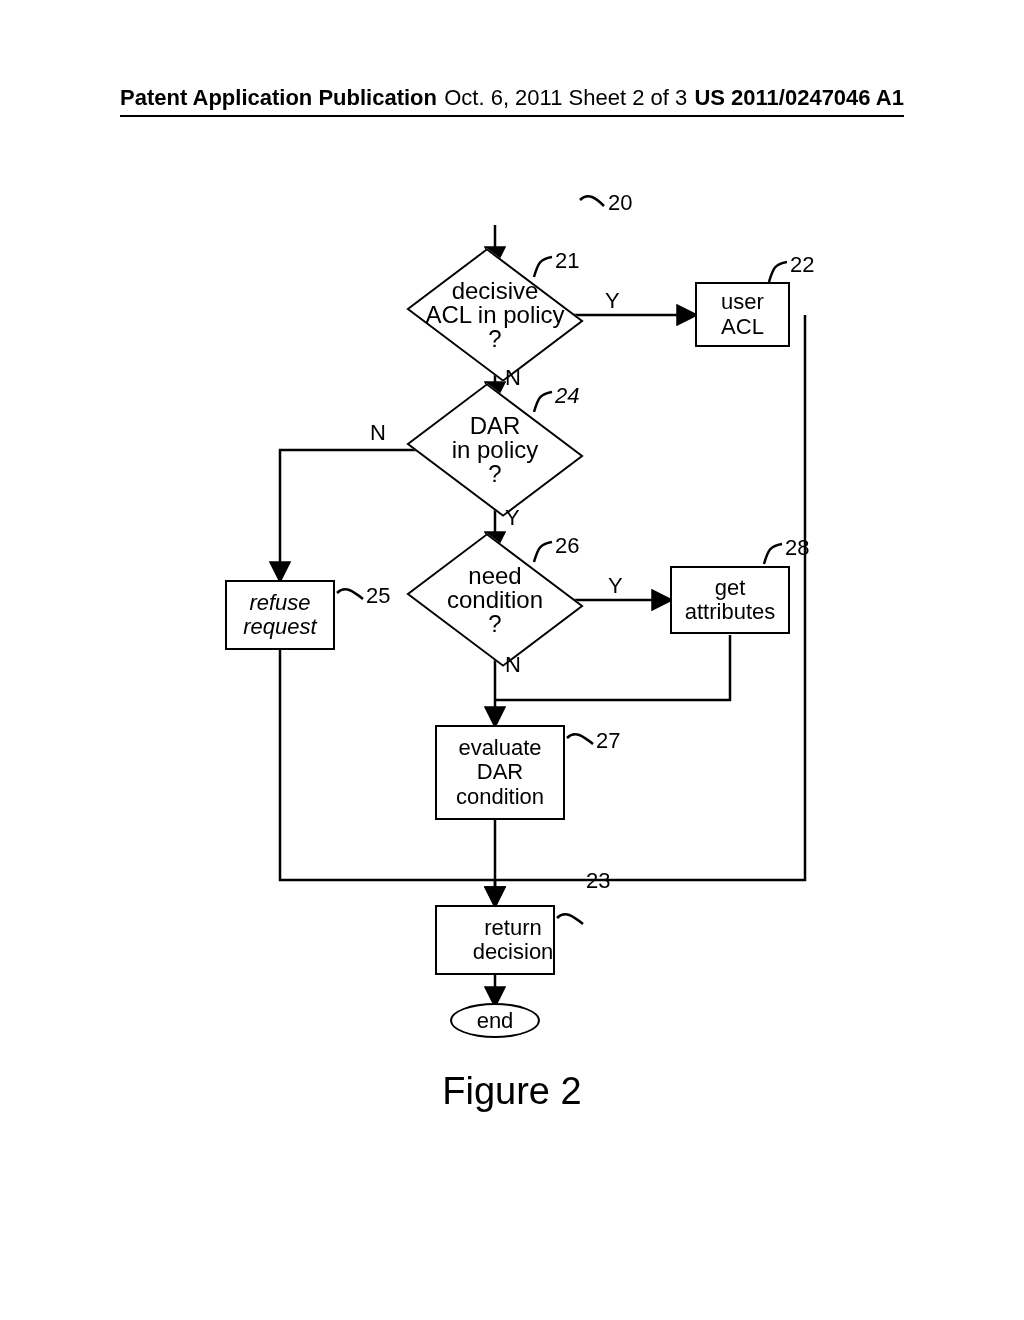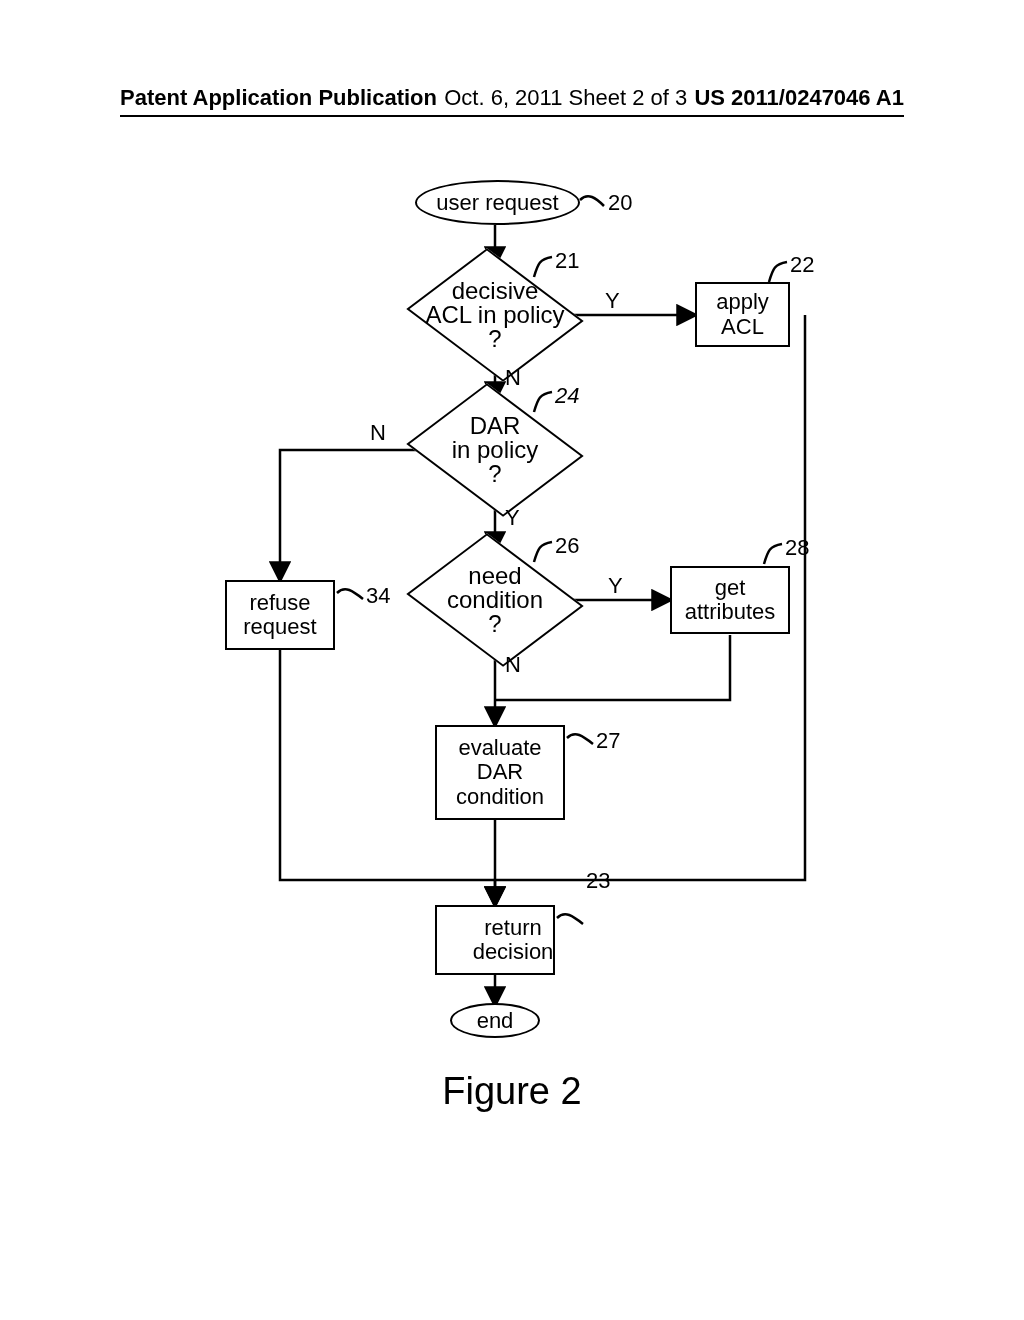--- a/index.html
+++ b/index.html
@@ -151,23 +151,20 @@
 
     <line x1="285" y1="480" x2="285" y2="555" stroke="#000" stroke-width="2.5" marker-end="url(#arrow)"></line>
 
     <polyline points="70,480 70,710 285,710" fill="none" stroke="#000" stroke-width="2.5"></polyline>
 
     <line x1="285" y1="650" x2="285" y2="735" stroke="#000" stroke-width="2.5" marker-end="url(#arrow)"></line>
 
     <line x1="285" y1="805" x2="285" y2="835" stroke="#000" stroke-width="2.5" marker-end="url(#arrow)"></line>
   </svg>
 
-  <div class="terminator" style="left:205px; top:10px; width:165px; height:45px;">
-    <span>user request</span>
-  </div>
   <div class="hook" style="left:368px; top:20px;">
     <svg width="28" height="22">
         <path d="M2,10 C10,2 18,8 26,16" stroke="#000" stroke-width="2.5" fill="none"></path>
       </svg>
   </div>
   <div class="ref" style="left:398px; top:20px;">20</div>
 
   <div class="diamond" style="left:225px; top:95px;">
     <div class="shape"></div>
     <div class="dlabel">decisive
@@ -177,21 +174,21 @@
   <div class="hook" style="left:320px; top:83px;">
     <svg width="28" height="28">
         <path d="M4,24 C8,10 10,6 22,4" stroke="#000" stroke-width="2.5" fill="none"></path>
       </svg>
   </div>
   <div class="ref" style="left:345px; top:78px;">21</div>
   <div class="br-label" style="left:395px; top:118px;">Y</div>
   <div class="br-label" style="left:295px; top:195px;">N</div>
 
   <div class="process" style="left:485px; top:112px; width:95px; height:65px;">
-    <span>apply
+    <span>user
 ACL</span>
   </div>
   <div class="hook" style="left:555px; top:88px;">
     <svg width="28" height="28">
         <path d="M4,24 C8,10 10,6 22,4" stroke="#000" stroke-width="2.5" fill="none"></path>
       </svg>
   </div>
   <div class="ref" style="left:580px; top:82px;">22</div>
 
   <div class="diamond" style="left:225px; top:230px;">
@@ -202,30 +199,30 @@
   </div>
   <div class="hook" style="left:320px; top:218px;">
     <svg width="28" height="28">
         <path d="M4,24 C8,10 10,6 22,4" stroke="#000" stroke-width="2.5" fill="none"></path>
       </svg>
   </div>
   <div class="ref" style="left:345px; top:213px;font-style:italic;">24</div>
   <div class="br-label" style="left:160px; top:250px;">N</div>
   <div class="br-label" style="left:295px; top:335px;">Y</div>
 
-  <div class="process" style="left:15px; top:410px; width:110px; height:70px;">
+  <div class="process" style="left:15px; top:410px; width:110px; height:70px;font-style:italic;">
     <span>refuse
 request</span>
   </div>
   <div class="hook" style="left:125px; top:413px;">
     <svg width="30" height="22">
         <path d="M2,10 C10,2 18,8 28,16" stroke="#000" stroke-width="2.5" fill="none"></path>
       </svg>
   </div>
-  <div class="ref" style="left:156px; top:413px;">34</div>
+  <div class="ref" style="left:156px; top:413px;">25</div>
 
   <div class="diamond" style="left:225px; top:380px;">
     <div class="shape"></div>
     <div class="dlabel">need
 condition
 ?</div>
   </div>
   <div class="hook" style="left:320px; top:368px;">
     <svg width="28" height="28">
         <path d="M4,24 C8,10 10,6 22,4" stroke="#000" stroke-width="2.5" fill="none"></path>

